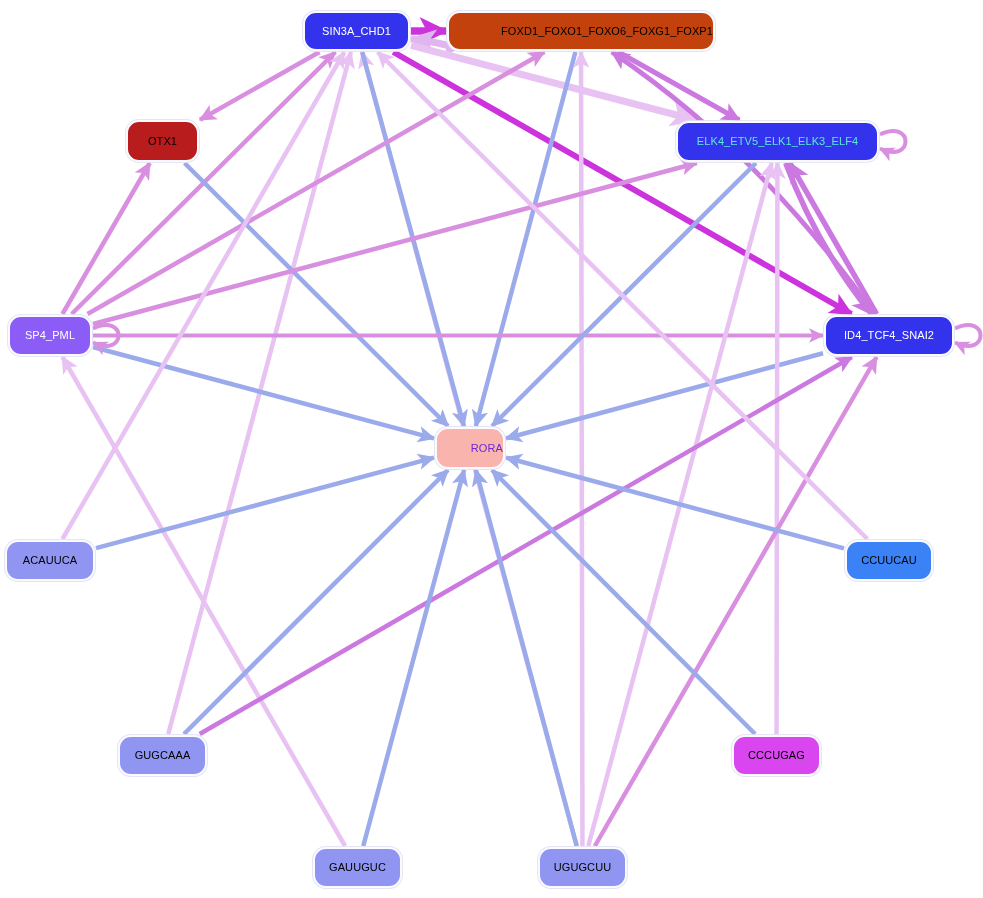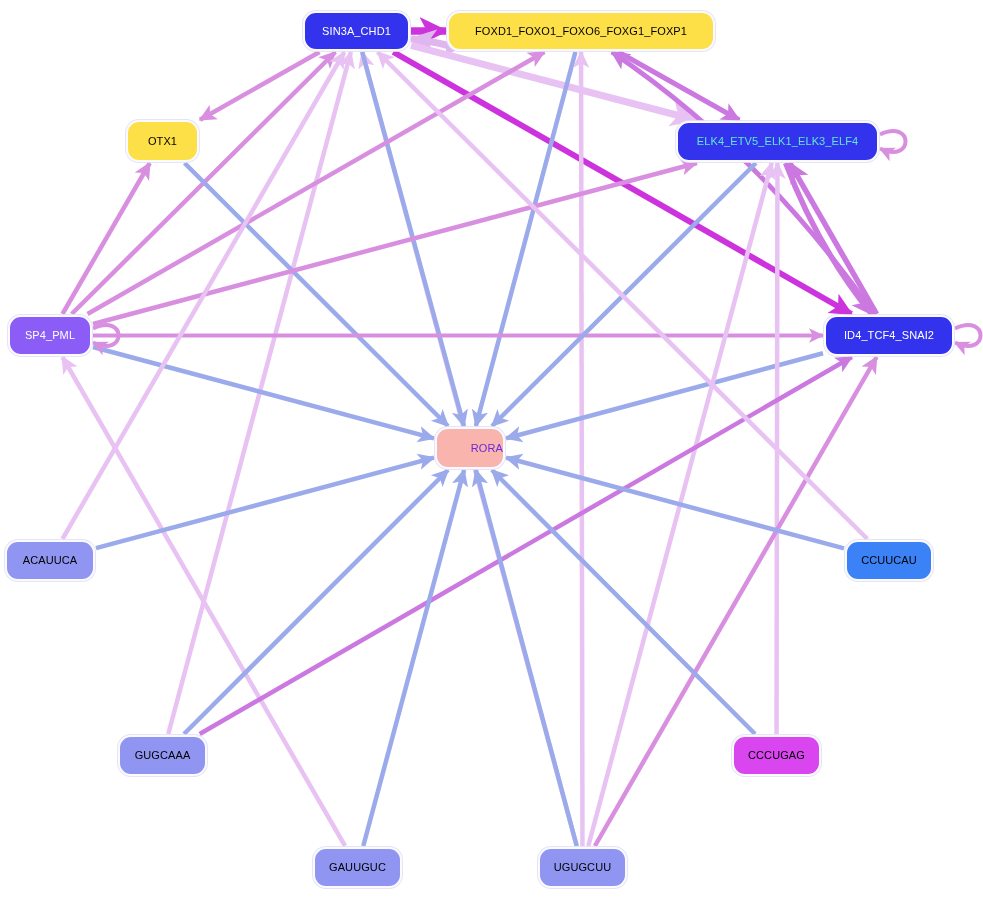--- a/index.html
+++ b/index.html
@@ -114,24 +114,24 @@
       <path d="M 576.7342073897497 846 L 475.8998808104887 470" fill="none" stroke="#9aaaea" stroke-width="4.5" stroke-linecap="butt" marker-end="url(#arw-9aaaea)"></path>
       <path d="M 755.069918699187 734 L 491.92845528455285 470" fill="none" stroke="#9aaaea" stroke-width="4.5" stroke-linecap="butt" marker-end="url(#arw-9aaaea)"></path>
       <path d="M 844 548.417661097852 L 506 457.6658711217184" fill="none" stroke="#9aaaea" stroke-width="4.5" stroke-linecap="butt" marker-end="url(#arw-9aaaea)"></path>
       <path d="M 867.3781869688386 539 L 377.6189801699717 52" fill="none" stroke="#e8c2f2" stroke-width="4.5" stroke-linecap="butt" marker-end="url(#arw-e8c2f2)"></path>
       <path d="M 62.4452313503305 539 L 344.3441926345609 52" fill="none" stroke="#e8c2f2" stroke-width="4.5" stroke-linecap="butt" marker-end="url(#arw-e8c2f2)"></path>
     </svg>
   <div id="node-layer">
       <div class="node" style="left: 303px; top: 11px; width: 107px; height: 40px; background: rgb(51, 51, 238); color: rgb(255, 255, 255);">
         <span class="node-label">SIN3A_CHD1</span>
       </div>
-      <div class="node" style="left: 447px; top: 11px; width: 268px; height: 40px; background: #fde047; color: rgb(0, 0, 0);">
+      <div class="node" style="left: 447px; top: 11px; width: 268px; height: 40px; background: #c2410c; color: rgb(0, 0, 0); justify-content: flex-end;">
         <span class="node-label">FOXD1_FOXO1_FOXO6_FOXG1_FOXP1</span>
       </div>
-      <div class="node" style="left: 126px; top: 120px; width: 73px; height: 42px; background: #fde047; color: rgb(0, 0, 0);">
+      <div class="node" style="left: 126px; top: 120px; width: 73px; height: 42px; background: #b91c1c; color: rgb(0, 0, 0);">
         <span class="node-label">OTX1</span>
       </div>
       <div class="node" style="left: 676px; top: 121px; width: 203px; height: 41px; background: rgb(51, 51, 238); color: #5eead4;">
         <span class="node-label">ELK4_ETV5_ELK1_ELK3_ELF4</span>
       </div>
       <div class="node" style="left: 8px; top: 315px; width: 84px; height: 41px; background: #8b5cf6; color: rgb(255, 255, 255);">
         <span class="node-label">SP4_PML</span>
       </div>
       <div class="node" style="left: 824px; top: 315px; width: 130px; height: 41px; background: rgb(51, 51, 238); color: rgb(255, 255, 255);">
         <span class="node-label">ID4_TCF4_SNAI2</span>

